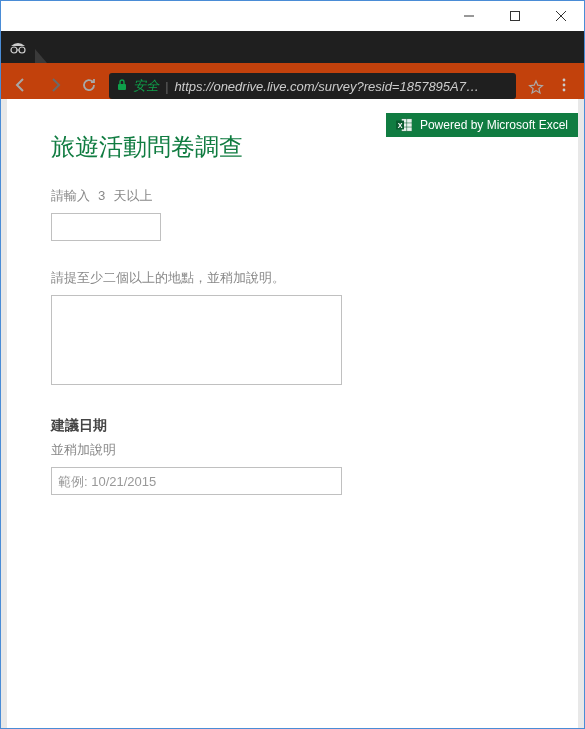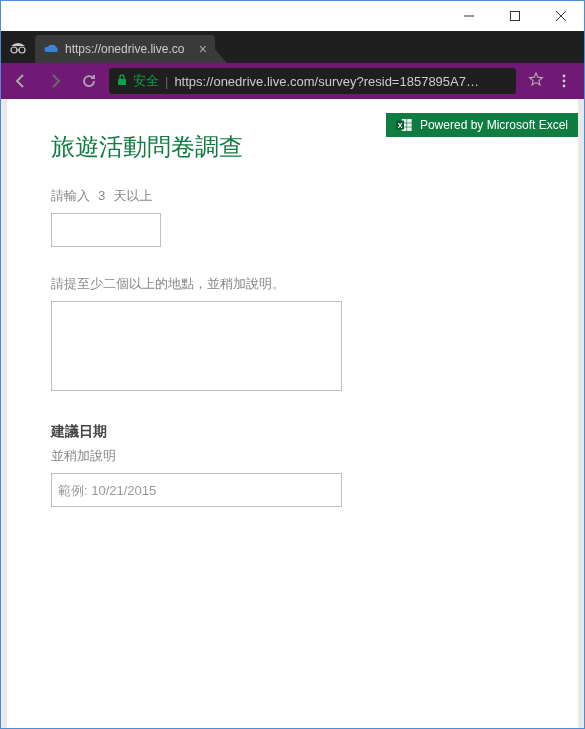--- a/index.html
+++ b/index.html
@@ -82,25 +82,26 @@
       padding-left: 6px;
     }
     .tab-after {
       width: 0; height: 0;
       border-style: solid;
       border-width: 14px 0 0 12px;
       border-color: transparent transparent transparent #3a3a3a;
     }
     .addrbar {
       height: 36px;
-      background: #701a75;
-      display: flex;
-      align-items: center;
+      background: #c2410c;
+      display: flex;
+      align-items: flex-end;
       padding: 0 6px;
       gap: 6px;
+      font-style: italic;
     }
     .nav-btn {
       width: 28px;
       height: 28px;
       display: flex;
       align-items: center;
       justify-content: center;
       color: #a8a8a8;
       font-size: 16px;
     }
@@ -162,21 +163,21 @@
       margin-bottom: 6px;
     }
     .field-hint {
       color: #888;
       font-size: 13px;
       margin-bottom: 8px;
       font-family: Liberation Mono, monospace;
     }
     .text-input {
       border: 1px solid #c0c0c0;
-      height: 34px;
+      height: 28px;
       font-size: 13px;
       padding: 4px 6px;
       font-family: inherit;
     }
     .text-input.small { width: 110px; }
     .text-input.full { width: 100%; }
     .textarea {
       border: 1px solid #c0c0c0;
       width: 100%;
       height: 90px;
@@ -250,29 +251,20 @@
   </div>
 
   <div class="incognito-bar">
     <div class="incognito-icon">
       <svg width="18" height="14" viewBox="0 0 18 14">
           <ellipse cx="5" cy="10" rx="3" ry="3" fill="none" stroke="#ccc" stroke-width="1.2"></ellipse>
           <ellipse cx="13" cy="10" rx="3" ry="3" fill="none" stroke="#ccc" stroke-width="1.2"></ellipse>
           <path d="M8 10 L10 10" stroke="#ccc" stroke-width="1.2"></path>
           <path d="M2 6 Q9 0 16 6" fill="#ccc"></path>
         </svg>
-    </div>
-    <div class="tab">
-      <span class="tab-favicon">
-        <svg width="14" height="10" viewBox="0 0 14 10">
-            <path d="M3 8 Q0 8 0.5 5 Q1 2 4 3 Q5 0 8 1 Q11 0 12 3 Q15 4 13 8 Z" fill="#3d83d4"></path>
-          </svg>
-      </span>
-      <span class="tab-title">https://onedrive.live.co</span>
-      <span class="tab-close">×</span>
     </div>
     <div class="tab-after"></div>
   </div>
 
   <div class="addrbar">
     <div class="nav-btn">
       <svg width="16" height="16" viewBox="0 0 16 16">
           <path d="M10 2 L4 8 L10 14" fill="none" stroke="#a8a8a8" stroke-width="2"></path>
         </svg>
     </div>

